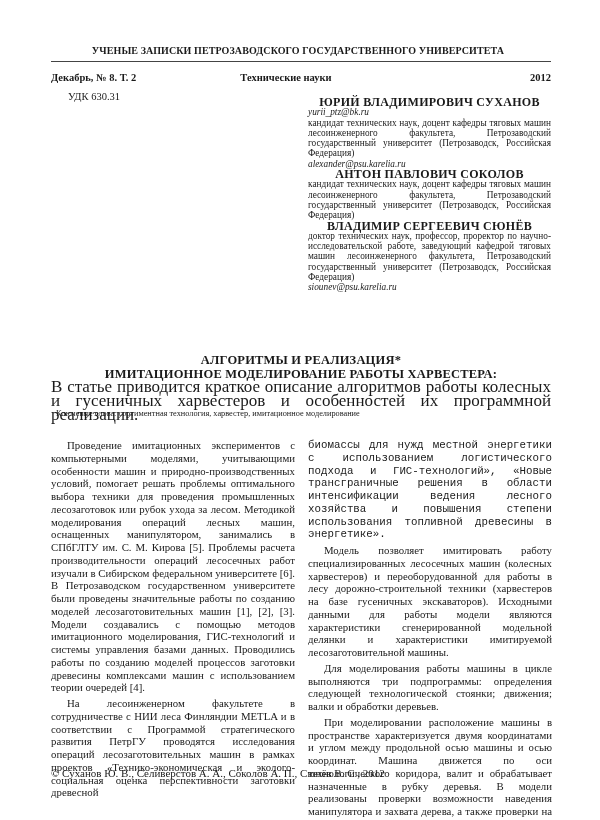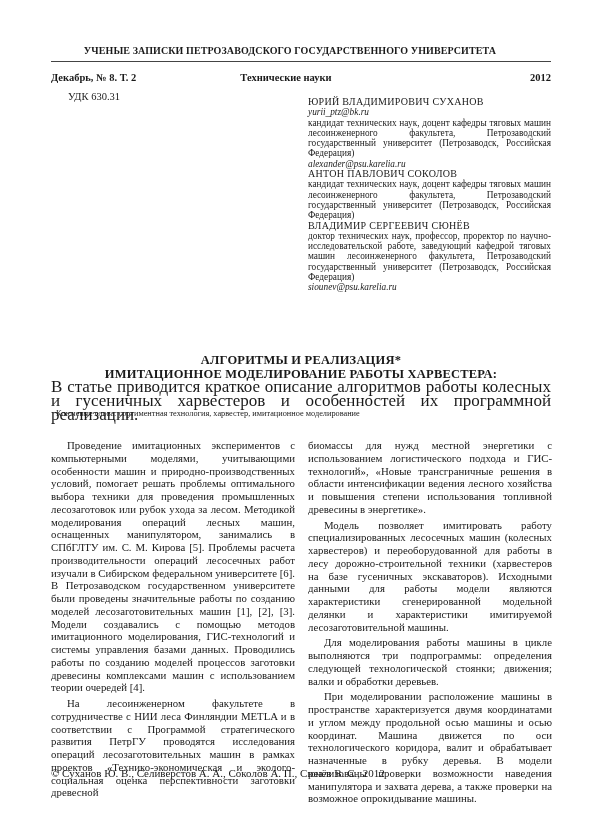--- a/index.html
+++ b/index.html
@@ -1,35 +1,35 @@
 <!DOCTYPE html>
 <html><head>
 <meta charset="utf-8">
 <style>
   html, body { margin: 0; padding: 0; background: #ffffff; }
   body { width: 600px; height: 820px; position: relative; overflow: hidden;
          font-family: "Liberation Serif", "DejaVu Serif", serif; color: #1a1a1a; }
   .abs { position: absolute; }
-  .journal { left: 4px; width: 572px; top: 45px; text-align: center; font-weight: bold; font-size: 10px; letter-spacing: 0.1px; }
+  .journal { left: 12px; width: 572px; top: 45px; text-align: center; font-weight: bold; font-size: 10px; letter-spacing: 0.1px; }
   .rule { left: 51px; width: 500px; top: 61px; height: 0; border-top: 1px solid #444; }
   .issue-row { left: 51px; width: 500px; top: 72px; height: 14px; font-weight: bold; font-size: 10.5px; }
   .issue-row .l { position: absolute; left: 0; }
   .issue-row .c { position: absolute; left: 165px; width: 140px; text-align: center; }
   .issue-row .r { position: absolute; right: 0; }
   .udk { left: 51px; top: 91px; font-size: 10.5px; margin-left: 17px; }
   .authors { left: 308px; width: 243px; top: 97px; font-size: 9.3px; line-height: 10.3px; }
-  .author-name { text-align: left; font-weight: normal; font-size: 10px; letter-spacing: 0.3px; }
+  .author-name { text-align: center; font-weight: bold; font-size: 12px; letter-spacing: 0.3px; }
   .author-desc { text-align: justify; }
   .author-email { font-style: italic; }
   .title { left: 51px; width: 500px; top: 353px; text-align: center; font-weight: bold; font-size: 12.5px; line-height: 14px; letter-spacing: 0.2px; }
   .abstract { left: 51px; width: 500px; top: 380px; font-size: 17px; line-height: 14px; text-align: justify; }
   .keywords { left: 56px; width: 500px; top: 409px; font-size: 8.3px; }
   .col { top: 439px; width: 244px; font-size: 10.8px; line-height: 12.75px; text-align: justify; }
   .col p { margin: 0; text-indent: 16px; }
-  .col p.cont { text-indent: 0; }
+  .col p.cont { text-indent: 0; font-family: Liberation Mono, monospace; }
   .col p + p { margin-top: 3px; }
   .col-left { left: 51px; }
   .col-right { left: 308px; }
   .copyright { left: 51px; top: 767px; font-size: 11px; }
 </style>
 </head>
 <body>
 
 <div class="abs journal">УЧЕНЫЕ ЗАПИСКИ ПЕТРОЗАВОДСКОГО ГОСУДАРСТВЕННОГО УНИВЕРСИТЕТА</div>
 <div class="abs rule"></div>

